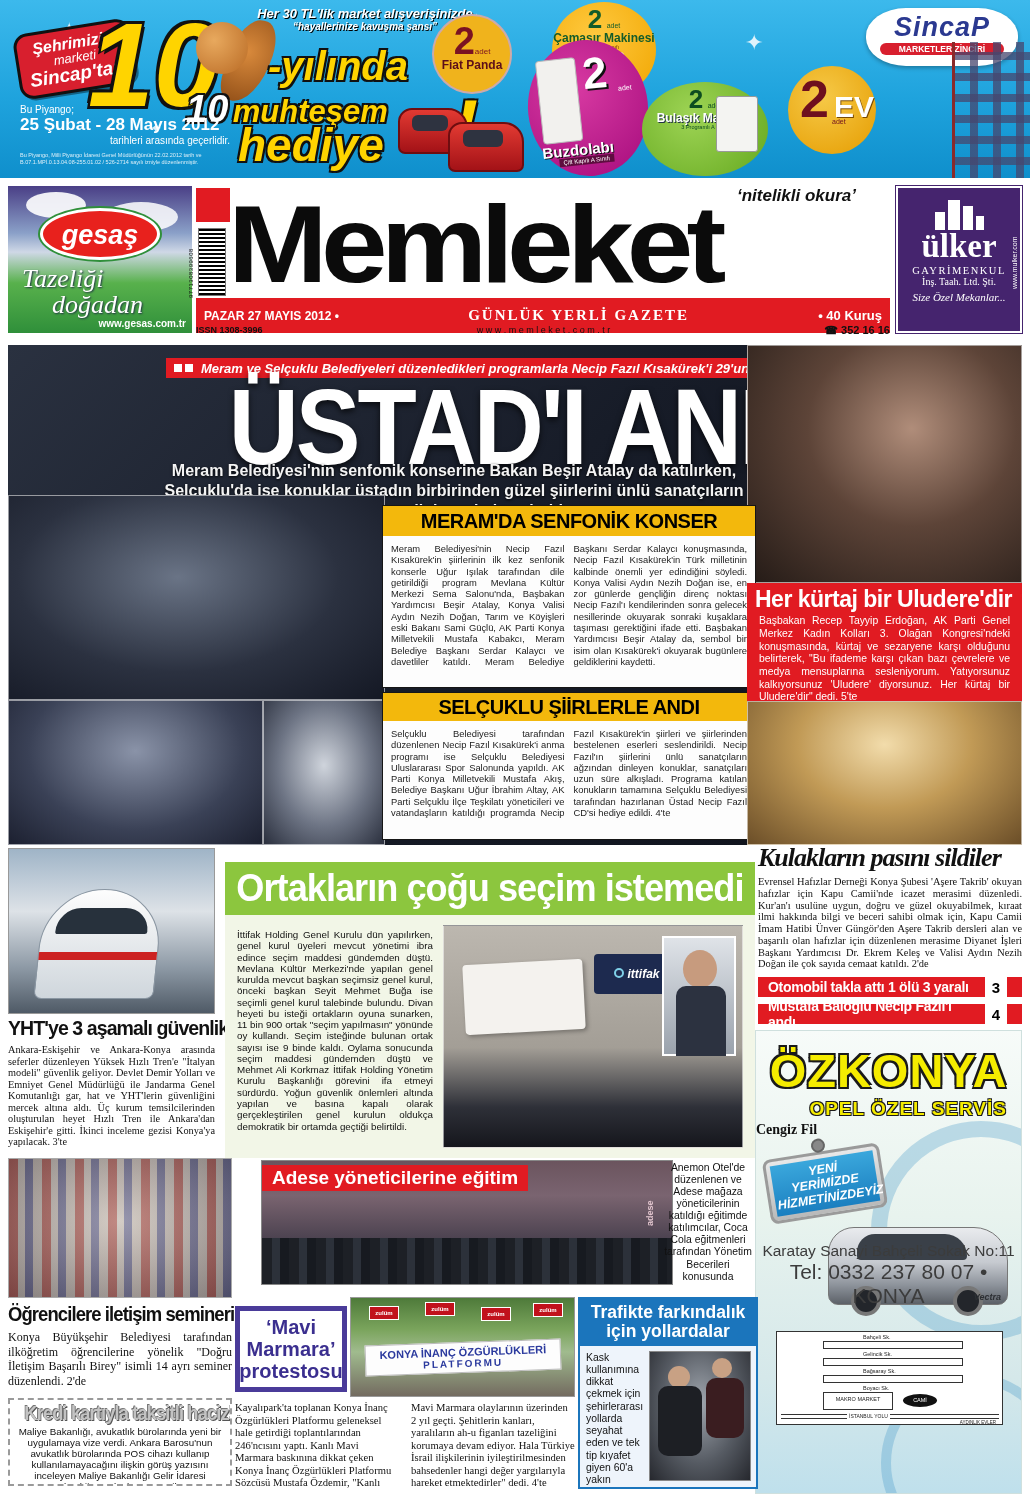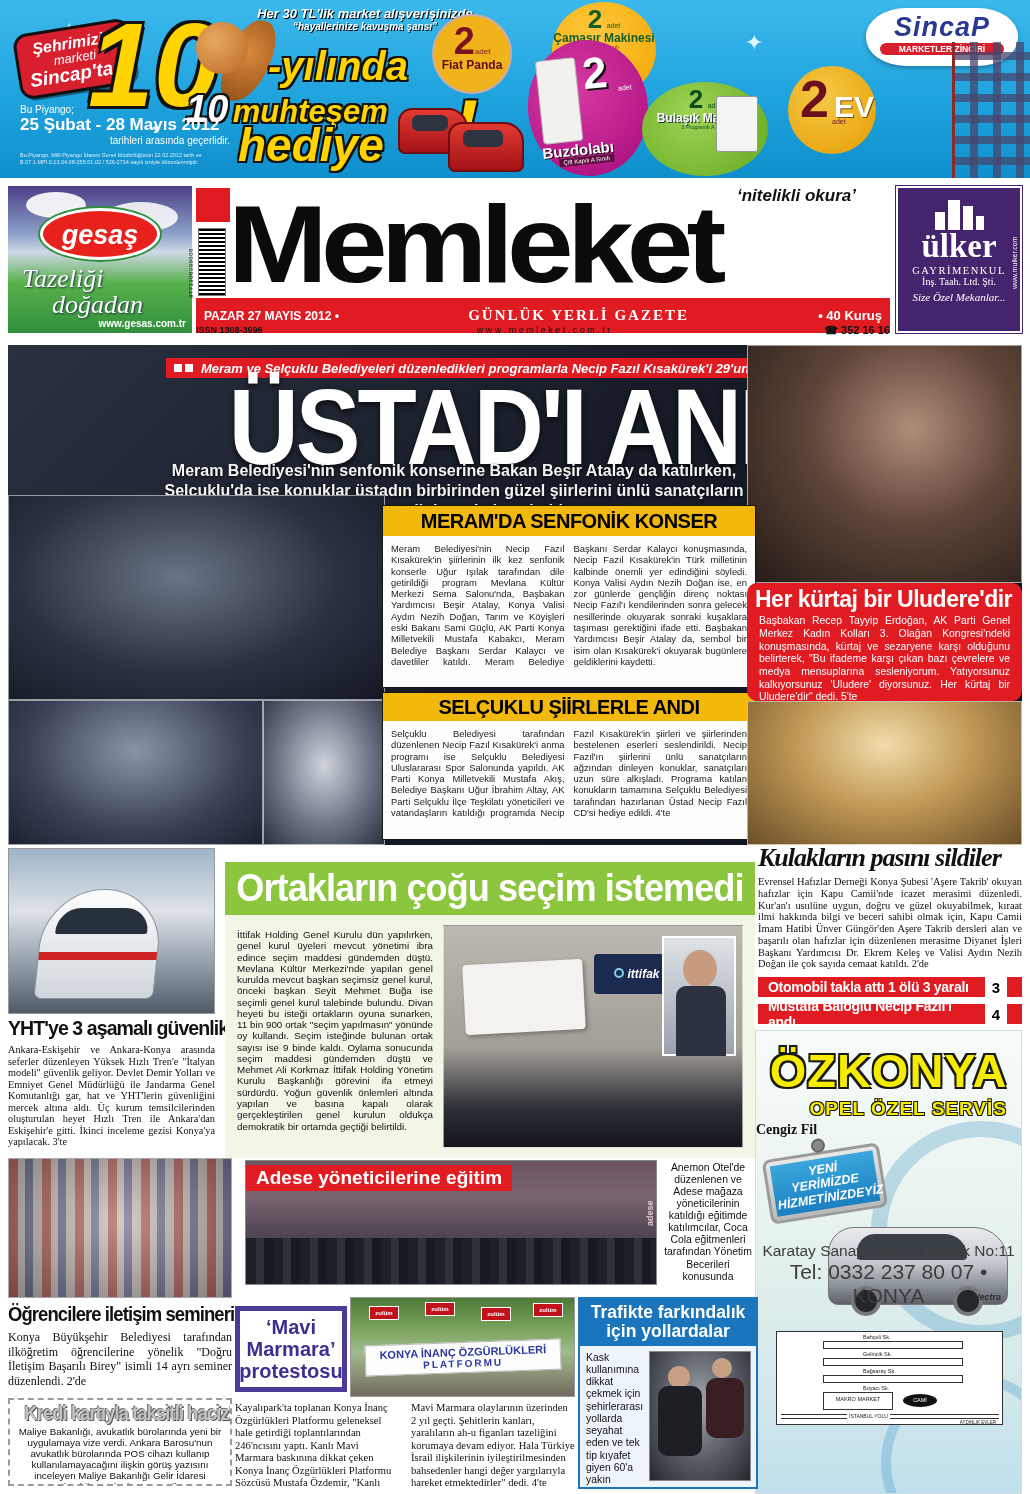--- a/index.html
+++ b/index.html
@@ -266,21 +266,21 @@
 
     <div class="s box-frame" style="left:374px;top:160px;width:374px;height:183px;">
       <div class="ybox-h" style="height:30px;">MERAM'DA SENFONİK KONSER</div>
       <div class="ybox-b clip" style="height:151px;">Meram Belediyesi'nin Necip Fazıl Kısakürek'in şiirlerinin ilk kez senfonik konserle Uğur Işılak tarafından dile getirildiği program Mevlana Kültür Merkezi Sema Salonu'nda, Başbakan Yardımcısı Beşir Atalay, Konya Valisi Aydın Nezih Doğan, Tarım ve Köyişleri eski Bakanı Sami Güçlü, AK Parti Konya Milletvekili Mustafa Kabakcı, Meram Belediye Başkanı Serdar Kalaycı ve davetliler katıldı. Meram Belediye Başkanı Serdar Kalaycı konuşmasında, Necip Fazıl Kısakürek'in Türk milletinin kalbinde önemli yer edindiğini söyledi. Konya Valisi Aydın Nezih Doğan ise, en zor günlerde gençliğin direnç noktası Necip Fazıl'ı kendilerinden sonra gelecek nesillerinde okuyarak sonraki kuşaklara taşıması gerektiğini ifade etti. Başbakan Yardımcısı Beşir Atalay da, sembol bir isim olan Kısakürek'i okuyarak bugünlere geldiklerini kaydetti.</div>
     </div>
     <div class="s box-frame" style="left:374px;top:347px;width:374px;height:148px;">
       <div class="ybox-h" style="height:28px;">SELÇUKLU ŞİİRLERLE ANDI</div>
       <div class="ybox-b clip" style="height:118px;">Selçuklu Belediyesi tarafından düzenlenen Necip Fazıl Kısakürek'i anma programı ise Selçuklu Belediyesi Uluslararası Spor Salonunda yapıldı. AK Parti Konya Milletvekili Mustafa Akış, Belediye Başkanı Uğur İbrahim Altay, AK Parti Selçuklu İlçe Teşkilatı yöneticileri ve vatandaşların katıldığı programda Necip Fazıl Kısakürek'in şiirleri ve şiirlerinden bestelenen eserleri seslendirildi. Necip Fazıl'ın şiirlerini ünlü sanatçıların ağzından dinleyen konuklar, sanatçıları uzun süre alkışladı. Programa katılan konukların tamamına Selçuklu Belediyesi tarafından hazırlanan Üstad Necip Fazıl CD'si hediye edildi. 4'te</div>
     </div>
 
-    <div class="s redstory clip" style="left:739px;top:238px;width:275px;height:118px;border-radius:10px;">
+    <div class="s redstory clip" style="left:739px;top:238px;width:275px;height:118px;">
       <h3>Her kürtaj bir Uludere'dir</h3>
       <p>Başbakan Recep Tayyip Erdoğan, AK Parti Genel Merkez Kadın Kolları 3. Olağan Kongresi'ndeki konuşmasında, kürtaj ve sezaryene karşı olduğunu belirterek, "Bu ifademe karşı çıkan bazı çevrelere ve medya mensuplarına sesleniyorum. Yatıyorsunuz kalkıyorsunuz 'Uludere' diyorsunuz. Her kürtaj bir Uludere'dir" dedi. 5'te</p>
     </div>
     <div class="s ph-mosque phframe" style="left:739px;top:356px;width:275px;height:144px;"></div>
   </div>
 
   <div class="s ph-train clip" style="left:8px;top:848px;width:207px;height:166px;border:1px solid #999;">
     <div class="s" style="left:30px;top:40px;width:120px;height:110px;background:linear-gradient(180deg,#fdfdfd,#cfd6dc);border-radius:60px 60px 8px 8px;transform:skewX(-6deg);border:1px solid #8a96a2;">
       <div class="s" style="left:14px;top:18px;width:92px;height:26px;background:#27313c;border-radius:40px 40px 4px 4px;"></div>
       <div class="s" style="left:0;top:62px;width:100%;height:8px;background:#c22;"></div>
@@ -375,21 +375,21 @@
       <div class="s c" style="left:150px;top:28px;width:86px;height:40px;background:#1d2a4f;border-radius:4px;color:#fff;font-size:12px;line-height:40px;">
         <span style="display:inline-block;width:10px;height:10px;border:2px solid #7fd0e8;border-radius:50%;margin-right:3px;"></span><span class="b i">ittifak</span>
       </div>
       <div class="s" style="right:6px;top:10px;width:74px;height:120px;background:linear-gradient(180deg,#dfe3e8,#9aa2ac);border:2px solid #fff;">
         <div class="s blob" style="left:19px;top:12px;width:34px;height:38px;background:#c79b7e;"></div>
         <div class="s" style="left:12px;top:48px;width:50px;height:70px;background:#2c3240;border-radius:10px 10px 0 0;"></div>
       </div>
     </div>
   </div>
 
-  <div class="s ph-adese clip" style="left:245px;top:1160px;width:412px;height:125px;border:1px solid #888;">
+  <div class="s ph-adese clip" style="left:261px;top:1160px;width:412px;height:125px;border:1px solid #888;">
     <div class="s redlabel" style="left:0;top:4px;height:26px;font-size:19px;">Adese yöneticilerine eğitim</div>
     <div class="s" style="left:0;bottom:0;width:100%;height:46px;background:repeating-linear-gradient(90deg,#1d2026 0 10px,#2c313a 10px 18px,#171a20 18px 27px);"></div>
   </div>
   <div class="s vtext" style="left:645px;top:1166px;height:60px;font-size:9px;color:#e3c6cf;font-weight:bold;">adese</div>
   <div class="s c clip" style="left:660px;top:1162px;width:96px;height:122px;font-size:10.4px;line-height:1.16;">Anemon Otel'de düzenlenen ve Adese mağaza yöneticilerinin katıldığı eğitimde katılımcılar, Coca Cola eğitmenleri tarafından Yönetim Becerileri konusunda bilgilendirildi. 2'de</div>
 
   <div class="s mavibox" style="left:235px;top:1306px;width:112px;height:86px;">
     <div class="inner">
       <div>‘Mavi</div>
       <div>Marmara’</div>

